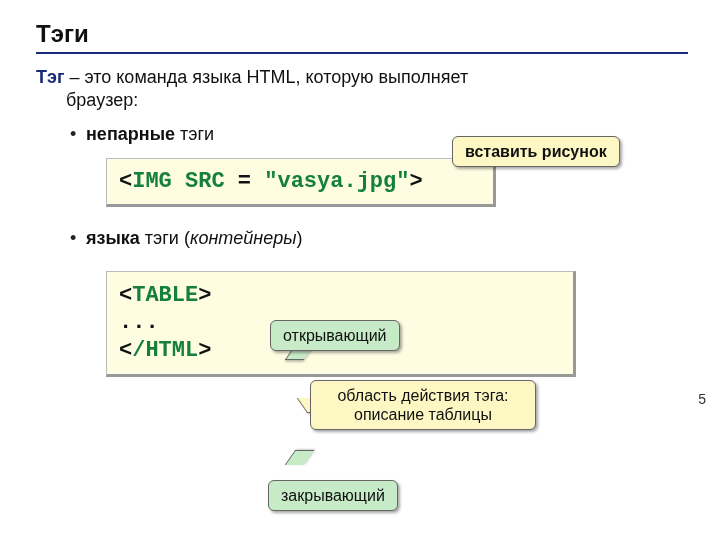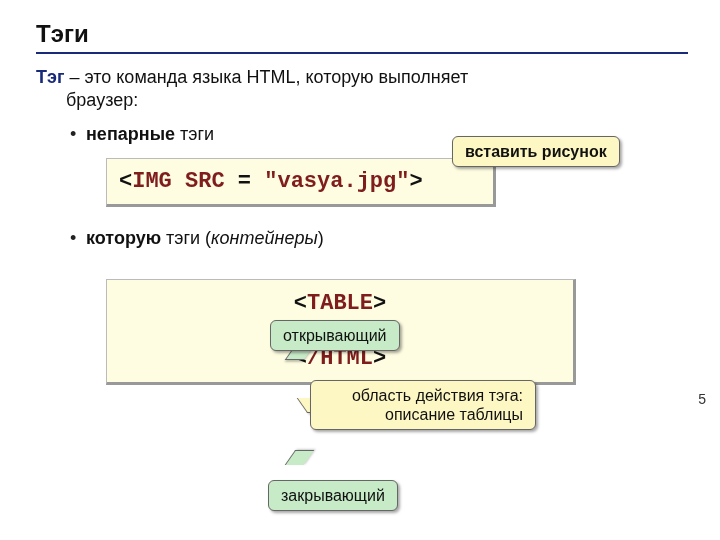--- a/index.html
+++ b/index.html
@@ -68,25 +68,24 @@
   }
   .codebox.small {
     margin-left: 70px;
     width: 390px;
     margin-top: 12px;
     margin-bottom: 20px;
   }
   .codebox.big {
     margin-left: 70px;
     width: 470px;
-    margin-top: 28px;
+    margin-top: 20px;
     line-height: 1.25;
-    text-align: center;
   }
-  .code-green { color: #7f1d1d; }
+  .code-green { color: #15803d; }
 
   .callout {
     position: absolute;
     background: #FDF7C3;
     border: 1px solid #666;
     border-radius: 6px;
     padding: 5px 12px;
     font-size: 16px;
     box-shadow: 2px 2px 3px rgba(0,0,0,0.35);
     line-height: 1.2;
@@ -141,21 +140,21 @@
 
   <div class="bullet-line">
     <span class="bold">непарные</span><span> тэги</span>
   </div>
 
   <div class="codebox small">
     <span>&lt;</span><span class="code-green">IMG SRC</span><span> = </span><span class="code-green">"vasya.jpg"</span><span>&gt;</span>
   </div>
 
   <div class="bullet-line">
-    <span class="bold">которую</span><span> тэги (</span><span class="ital">контейнеры</span><span>)</span>
+    <span class="bold">языка</span><span> тэги (</span><span class="ital">контейнеры</span><span>)</span>
   </div>
 
   <div class="codebox big">
     <div>
       <span>&lt;</span><span class="code-green">TABLE</span><span>&gt;</span>
     </div>
     <div>...</div>
     <div>
       <span>&lt;</span><span class="code-green">/HTML</span><span>&gt;</span>
     </div>
@@ -164,21 +163,21 @@
   <div class="callout" style="left:452px; top:136px;">
     <span class="bold">вставить рисунок</span>
   </div>
 
   <div class="tail" style="left:290px; top:345px;"></div>
   <div class="callout green" style="left:270px; top:320px;">
     <span>открывающий</span>
   </div>
 
   <div class="tail yellow" style="left:302px; top:398px; transform:skewX(35deg);"></div>
-  <div class="callout" style="left:310px; top:380px; white-space:normal; width:200px; text-align:right;">
+  <div class="callout" style="left:310px; top:380px; white-space:normal; width:200px; text-align:center;">
     <div>область действия тэга:</div>
     <div>описание таблицы</div>
   </div>
 
   <div class="tail up" style="left:290px; top:450px;"></div>
   <div class="callout green" style="left:268px; top:480px;">
     <span>закрывающий</span>
   </div>
 
   <div class="pagenum">5</div>

